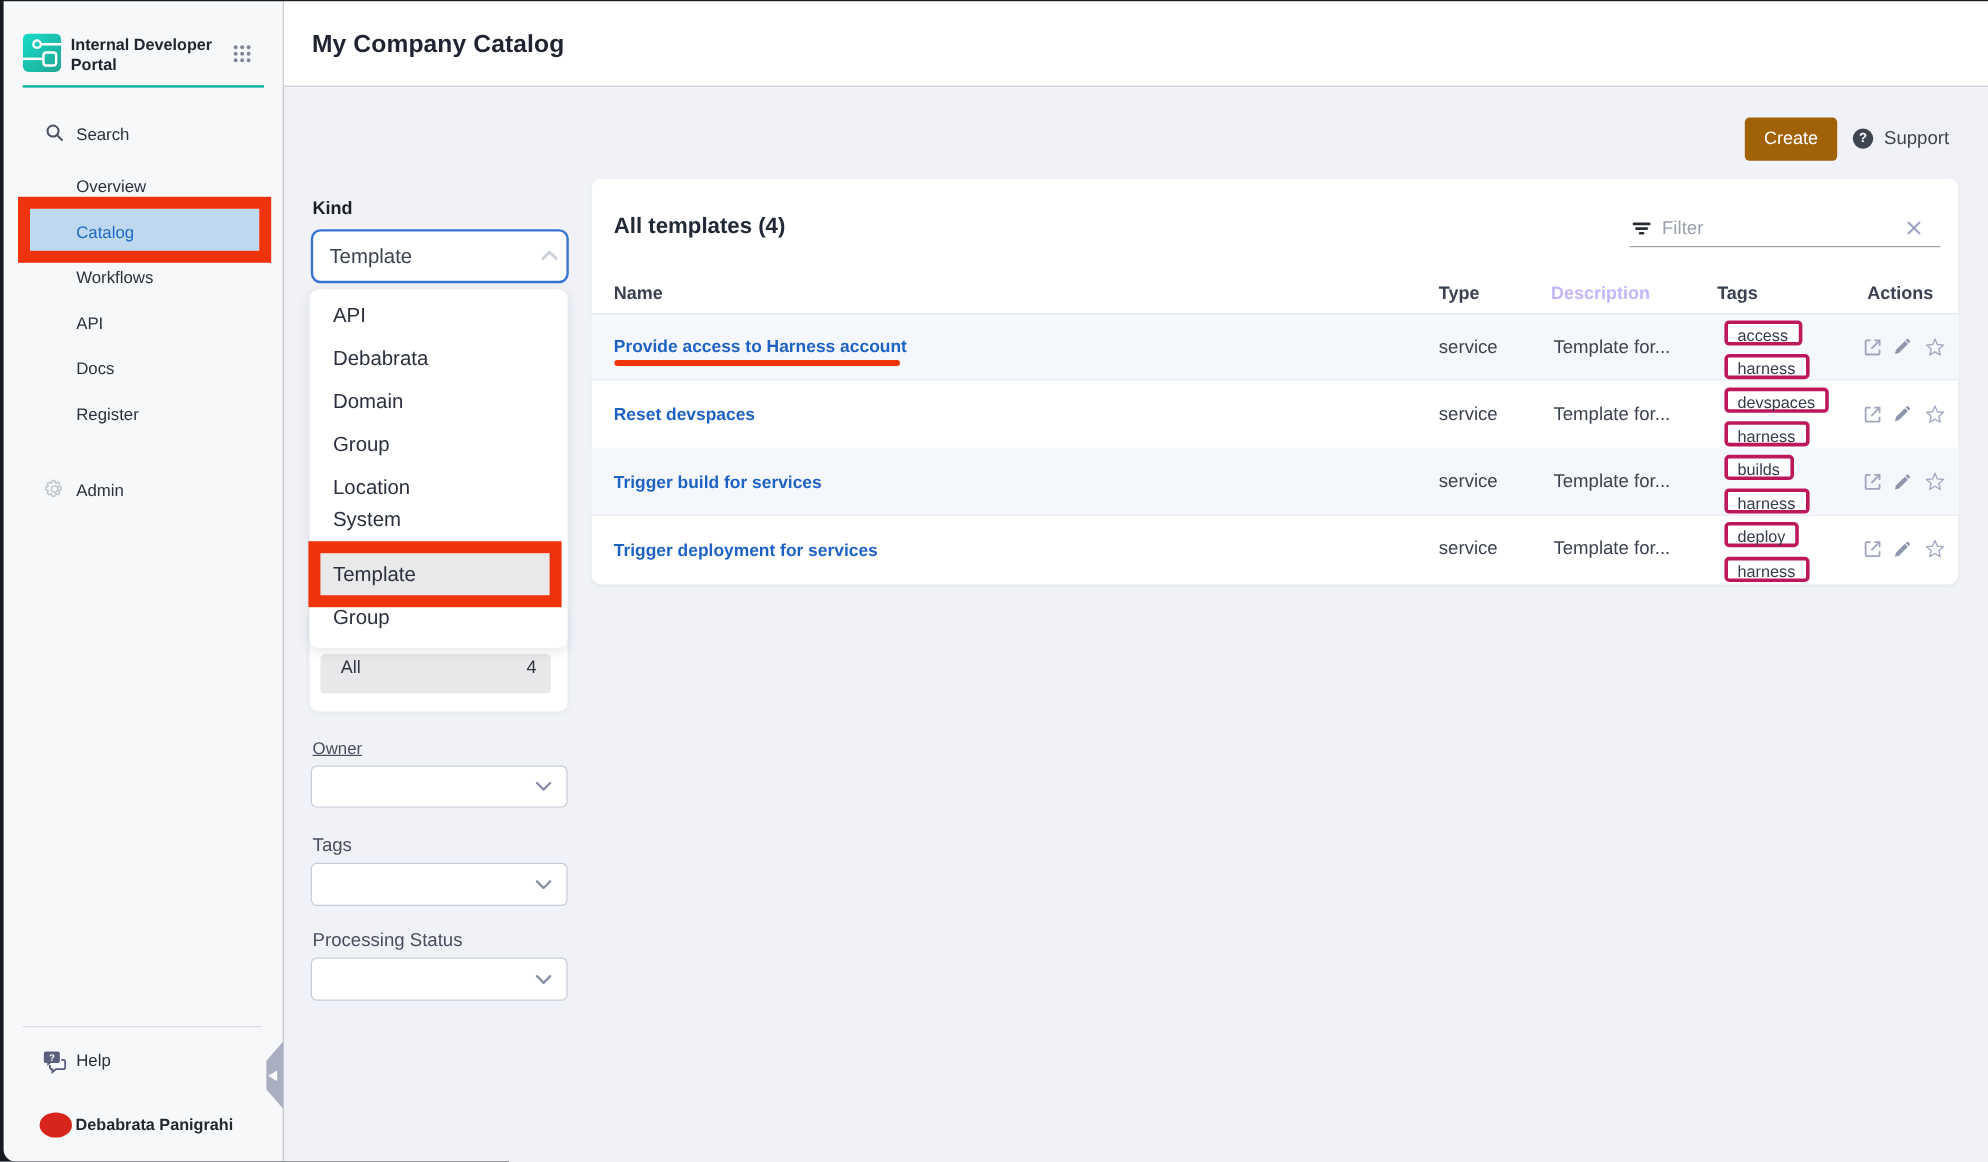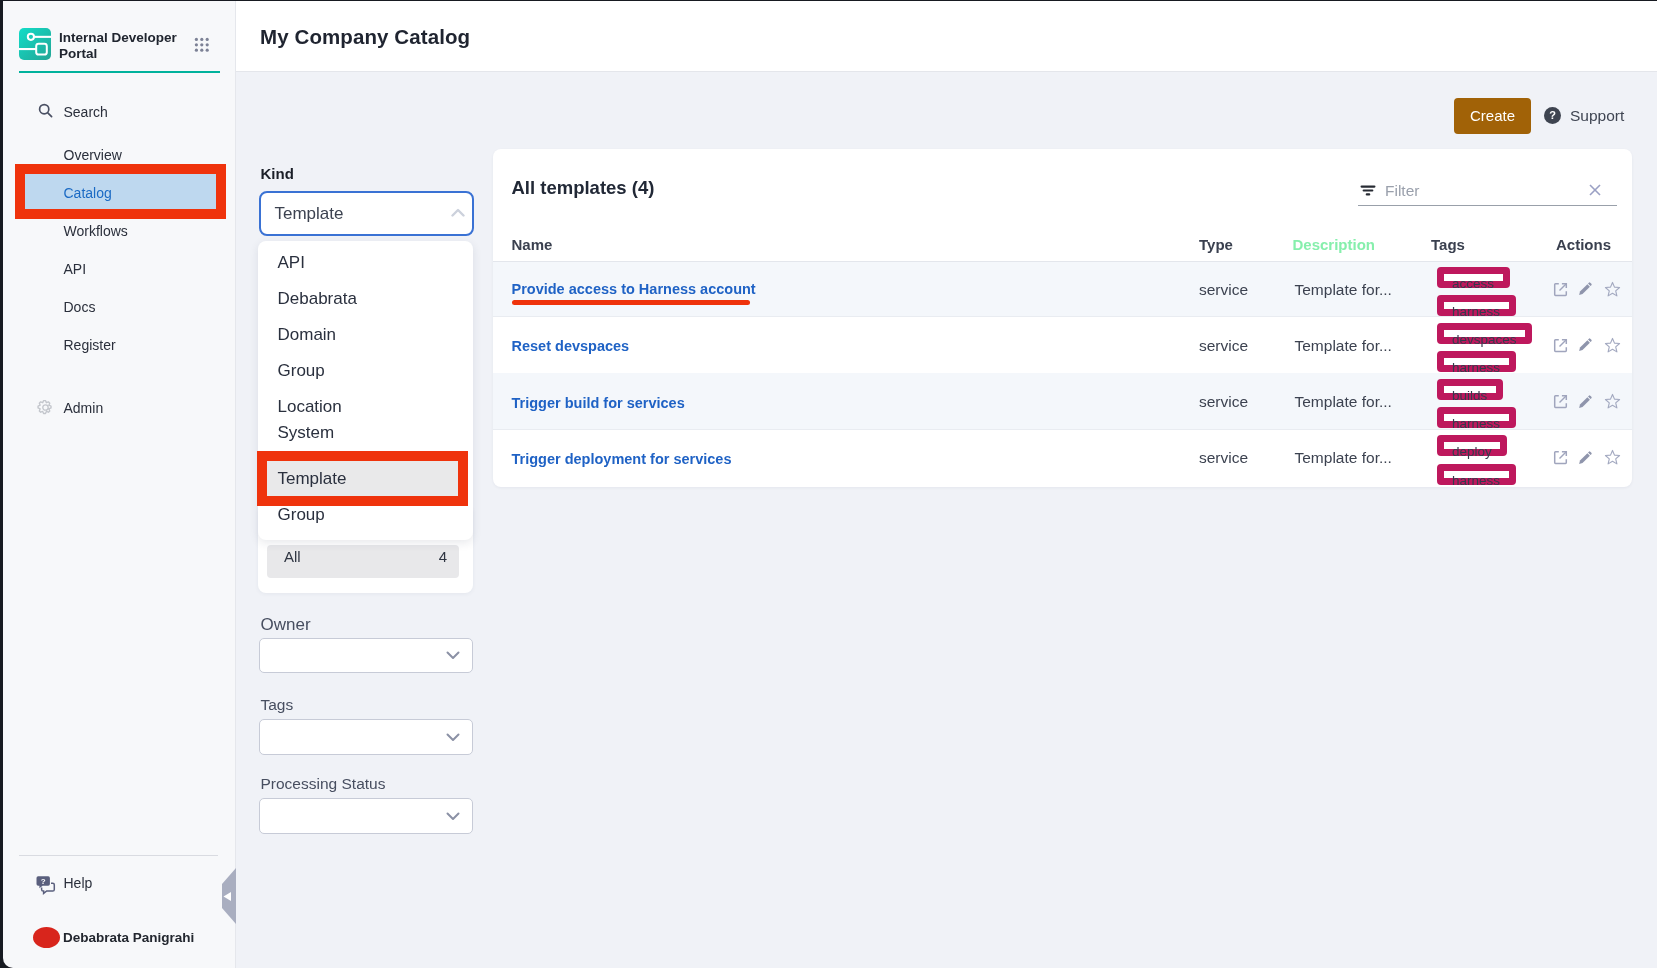--- a/index.html
+++ b/index.html
@@ -1,19 +1,19 @@
 <!DOCTYPE html>
 <html><head>
 <meta charset="utf-8">
 <style>
   * { margin:0; padding:0; box-sizing:border-box; }
   html,body { width:1657px; height:968px; }
   body { background:#171a21; font-family:"Liberation Sans", sans-serif; position:relative; overflow:hidden; }
   .abs { position:absolute; }
-  .chip { height:21px; border:7px solid #be185d; border-radius:4px; background:#fff; padding:0 8.5px; font-size:13.5px; color:#343b4d; line-height:19px; }
+  .chip { height:21px; border:3px solid #be185d; border-radius:4px; background:#fff; padding:0 8.5px; font-size:13.5px; color:#343b4d; line-height:19px; }
   .dditem { left:277.5px; font-size:17px; line-height:20px; color:#2a303e; }
 </style>
 </head>
 <body>
 
 <div class="abs" id="sidebar" style="left:3px; top:1px; width:233px; height:967px; background:#f7f8fa; border-right:1px solid #e5e7ec; border-bottom-left-radius:10px;"></div>
 
 <div class="abs" style="left:236px; top:1px; width:1421px; height:71px; background:#ffffff; border-bottom:1px solid #e4e6eb;"></div>
 <div class="abs" style="left:260px; top:25px; font-size:20.5px; font-weight:700; color:#1f2430; letter-spacing:0.1px;">My Company Catalog</div>
 
@@ -93,21 +93,21 @@
 <div class="abs" style="left:274.5px; top:204px; font-size:17px; color:#3c4250;">Template</div>
 <svg class="abs" style="left:451px; top:208px;" width="14" height="9" viewBox="0 0 14 9">
   <polyline points="1.5,7.5 7,2 12.5,7.5" fill="none" stroke="#ccd1dc" stroke-width="2.4" stroke-linecap="round" stroke-linejoin="round"></polyline>
 </svg>
 
 <div class="abs" style="left:258px; top:505px; width:215px; height:88px; background:#fff; border-radius:8px; box-shadow:0 1px 4px rgba(40,50,80,0.06);"></div>
 <div class="abs" style="left:266.7px; top:545px; width:192px; height:32.5px; background:#e8e8ea; border-radius:4px;"></div>
 <div class="abs" style="left:284px; top:548px; font-size:15px; color:#2f3542;">All</div>
 <div class="abs" style="left:400px; top:548px; width:47px; font-size:15px; color:#2f3542; text-align:right;">4</div>
 
-<div class="abs" style="left:260.5px; top:615px; font-size:17px; color:#474e60;">Owner</div>
+<div class="abs" style="left:260.5px; top:615px; font-size:14px; color:#474e60;text-decoration:underline;">Owner</div>
 <div class="abs" style="left:259px; top:637.5px; width:214px; height:35.5px; background:#fff; border:1px solid #c7cbd7; border-radius:5px;"></div>
 <svg class="abs" style="left:446px; top:651px;" width="14" height="9" viewBox="0 0 14 9">
     <polyline points="1.5,1.5 7,7 12.5,1.5" fill="none" stroke="#8b91a5" stroke-width="2" stroke-linecap="round" stroke-linejoin="round"></polyline>
   </svg>
 
 <div class="abs" style="left:260.5px; top:695.5px; font-size:15.5px; color:#474e60;">Tags</div>
 <div class="abs" style="left:259px; top:719px; width:214px; height:35.5px; background:#fff; border:1px solid #c7cbd7; border-radius:5px;"></div>
 <svg class="abs" style="left:446px; top:732.5px;" width="14" height="9" viewBox="0 0 14 9">
     <polyline points="1.5,1.5 7,7 12.5,1.5" fill="none" stroke="#8b91a5" stroke-width="2" stroke-linecap="round" stroke-linejoin="round"></polyline>
   </svg>
@@ -128,21 +128,21 @@
 </svg>
 <div class="abs" style="left:1385px; top:181.5px; font-size:15.5px; color:#9aa0ac;">Filter</div>
 <svg class="abs" style="left:1589px; top:184px;" width="12" height="12" viewBox="0 0 12 12">
   <line x1="1" y1="1" x2="11" y2="11" stroke="#9aa0c4" stroke-width="1.6"></line>
   <line x1="11" y1="1" x2="1" y2="11" stroke="#9aa0c4" stroke-width="1.6"></line>
 </svg>
 <div class="abs" style="left:1357.5px; top:204.5px; width:259px; height:1px; background:#99a0aa;"></div>
 
 <div class="abs" style="left:511.5px; top:236px; font-size:15px; font-weight:700; color:#3a404f;">Name</div>
 <div class="abs" style="left:1199px; top:236px; font-size:15px; font-weight:700; color:#3a404f;">Type</div>
-<div class="abs" style="left:1292.5px; top:236px; font-size:15px; font-weight:700; color:#86efac;">Description</div>
+<div class="abs" style="left:1292.5px; top:236px; font-size:15px; font-weight:700; color:#c4b5fd;">Description</div>
 <div class="abs" style="left:1431px; top:236px; font-size:15px; font-weight:700; color:#3a404f;">Tags</div>
 <div class="abs" style="left:1556px; top:236px; font-size:15px; font-weight:700; color:#3a404f;">Actions</div>
 
 <div class="abs" style="left:493px; top:261px; width:1139px; height:56.2px; background:#f4f7fb; border-top:1px solid #e3e6ec; border-bottom:1px solid #e9ecf1;"></div>
 <div class="abs" style="left:493px; top:373.4px; width:1139px; height:56.2px; background:#f4f7fb; border-bottom:1px solid #e9ecf1;"></div>
 
 <div class="abs" style="left:511.5px; top:281px; font-size:14.5px; font-weight:700; color:#1f62c5;">Provide access to Harness account</div>
 <div class="abs" style="left:511.5px; top:300px; width:238px; height:5px; background:#ef330c; border-radius:2.5px;"></div>
 <div class="abs" style="left:1199px; top:280.5px; font-size:15.5px; color:#3c4250;">service</div>
 <div class="abs" style="left:1294.5px; top:280.5px; font-size:15.5px; color:#3c4250;">Template for...</div>

